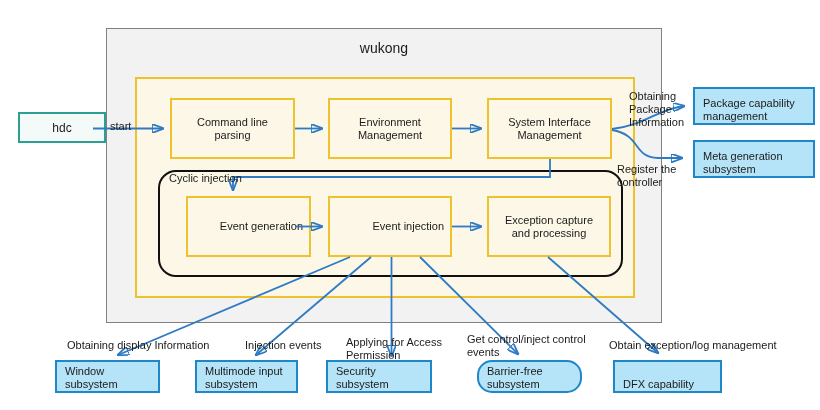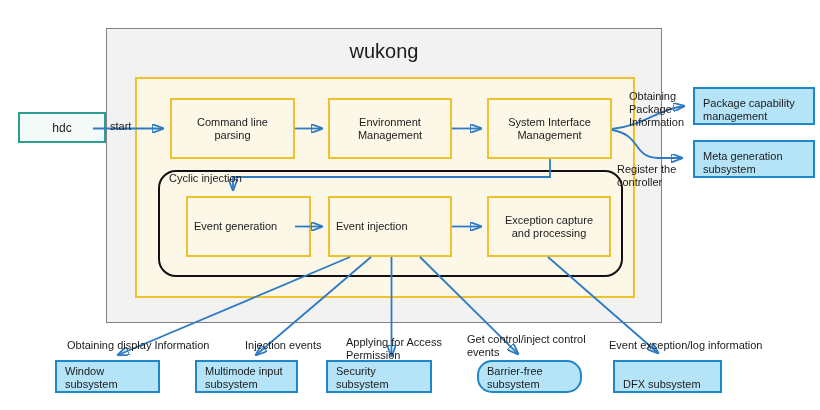--- a/index.html
+++ b/index.html
@@ -15,26 +15,26 @@
     --text:#1b1b1b;
   }
   *{margin:0;padding:0;box-sizing:border-box;}
   html,body{background:#fff;}
   body{font-family:"Liberation Sans","DejaVu Sans",sans-serif;color:var(--text);}
   .canvas{position:relative;width:820px;height:410px;background:#fff;overflow:hidden;}
 
   .container-box{position:absolute;left:106px;top:28px;width:556px;height:295px;
     background:var(--container-fill);border:1.5px solid var(--container-border);z-index:0;}
   .diagram-title{position:absolute;left:106px;top:40px;width:556px;text-align:center;
-    font-size:20px;z-index:6;}
+    font-size:14px;z-index:6;}
 
   .yellow-container{position:absolute;left:135px;top:77px;width:500px;height:221px;
     background:var(--yellow-fill);border:2px solid var(--yellow-border);z-index:1;}
 
-  .node{position:absolute;display:flex;align-items:center;justify-content:flex-start;
+  .node{position:absolute;display:flex;align-items:center;justify-content:flex-end;
     text-align:center;font-size:11px;line-height:13px;z-index:2;}
   .yellow-node{background:var(--yellow-fill);border:2px solid var(--yellow-border);
     width:125px;height:61px;padding:2px 6px;}
   .row-top{top:98px;}
   .row-cyc{top:196px;}
 
   .cyclic-box{position:absolute;left:158px;top:170px;width:465px;height:107px;
     border:2.5px solid #111;border-radius:18px;z-index:2;background:transparent;}
   .cyclic-label{position:absolute;left:169px;top:172px;font-size:11px;z-index:6;}
 
@@ -97,36 +97,36 @@
   </div>
   <div class="edge-label" style="left:617px;top:156px;width:68px;">Register the controller</div>
   <div class="blue-node" style="left:693px;top:140px;width:122px;height:38px;">
     <span>Meta generation subsystem</span>
   </div>
 
   <div class="edge-label nowrap" style="left:67px;top:332px;">Obtaining display Information</div>
   <div class="edge-label nowrap" style="left:245px;top:332px;">Injection events</div>
   <div class="edge-label" style="left:346px;top:329px;width:110px;">Applying for Access Permission</div>
   <div class="edge-label" style="left:467px;top:326px;width:128px;">Get control/inject control events</div>
-  <div class="edge-label nowrap" style="left:609px;top:332px;">Event exception/log information</div>
+  <div class="edge-label nowrap" style="left:609px;top:332px;">Obtain exception/log management</div>
 
   <div class="blue-node" style="left:55px;top:360px;width:105px;height:33px;">
     <span>Window subsystem</span>
   </div>
   <div class="blue-node" style="left:195px;top:360px;width:103px;height:33px;">
     <span>Multimode input subsystem</span>
   </div>
   <div class="blue-node" style="left:326px;top:360px;width:106px;height:33px;">
     <span>Security subsystem</span>
   </div>
   <div class="blue-node" style="left:477px;top:360px;width:105px;height:33px;border-radius:15px;">
     <span>Barrier-free subsystem</span>
   </div>
   <div class="blue-node" style="left:613px;top:360px;width:109px;height:33px;">
-    <span>DFX subsystem</span>
+    <span>DFX capability</span>
   </div>
 
   <svg class="wires" viewBox="0 0 820 410">
     <defs>
       <marker id="ah" viewBox="0 0 12 9" refX="11" refY="4.5" markerWidth="12" markerHeight="9" orient="auto" markerUnits="userSpaceOnUse">
         <path class="ah" d="M0,0 L12,4.5 L0,9 Z"></path>
       </marker>
     </defs>
 
     <path d="M93 128.5 H163" marker-end="url(#ah)"></path>

